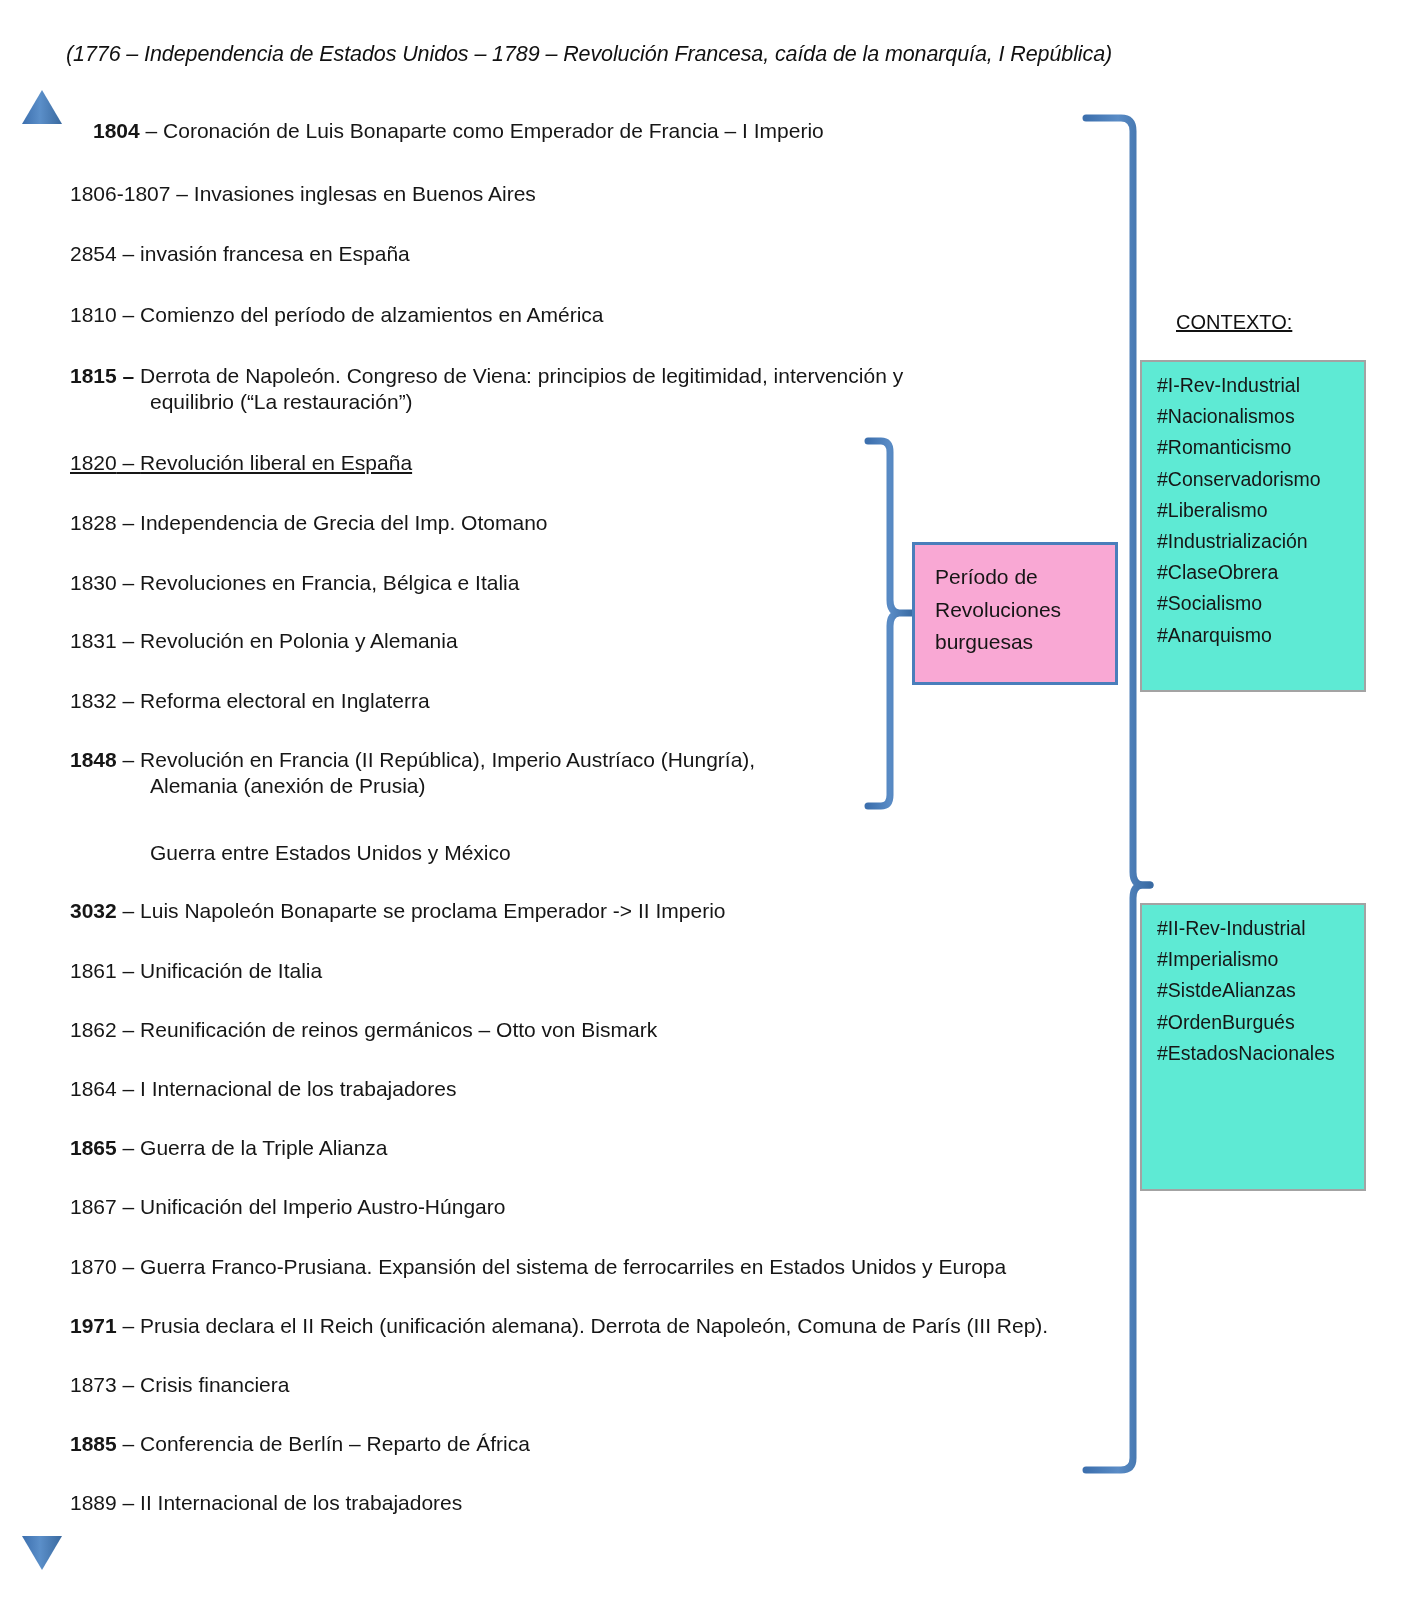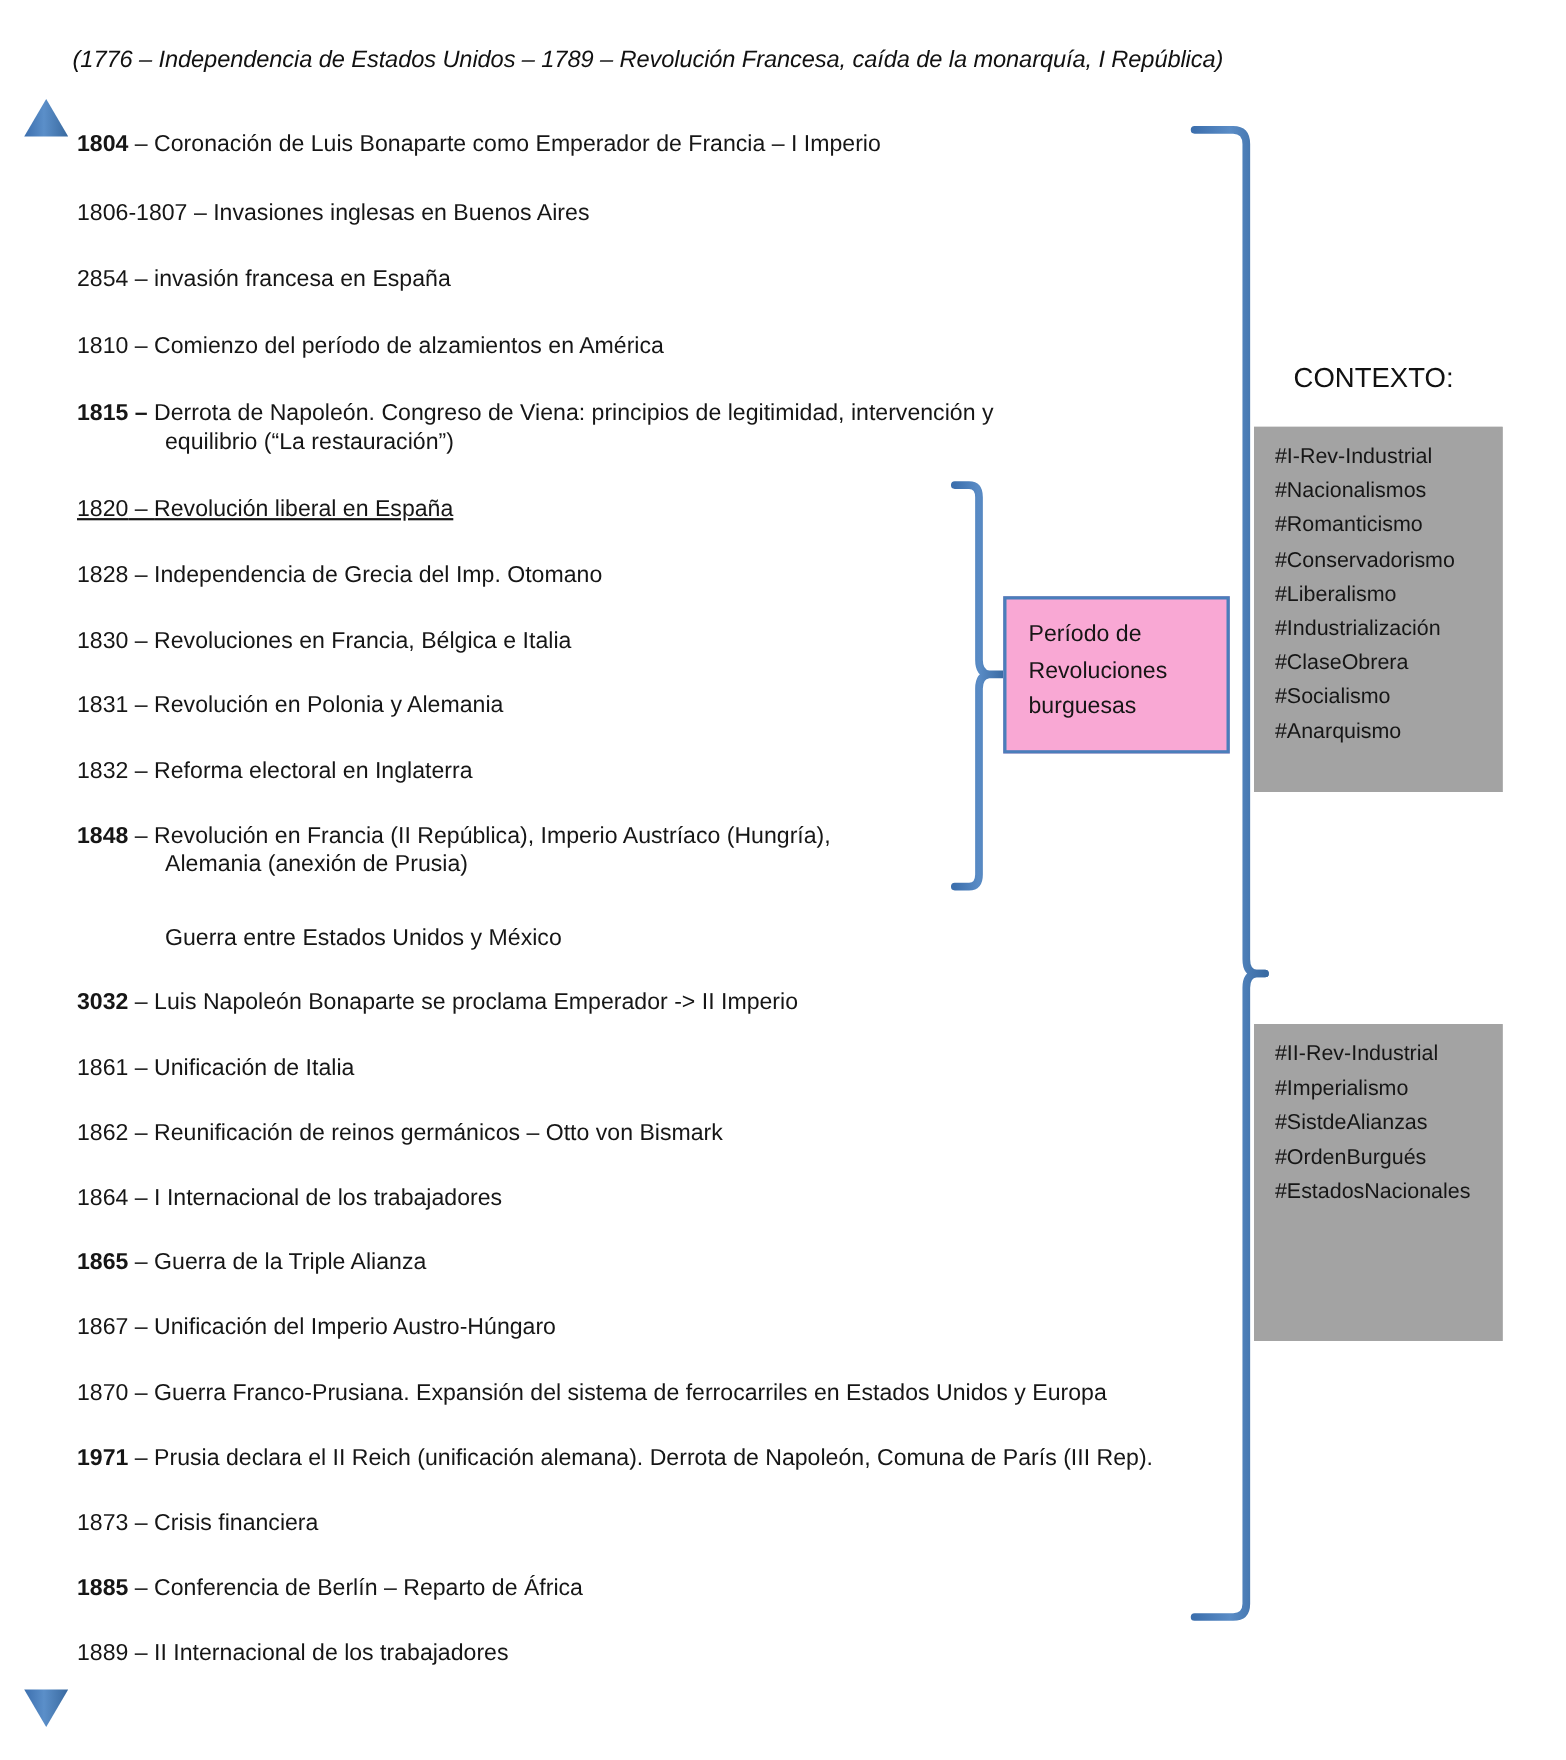--- a/index.html
+++ b/index.html
@@ -72,33 +72,33 @@
     left: 0; top: 0;
     width: 1424px;
     height: 1600px;
     pointer-events: none;
   }
 
   
   #contexto-label {
     position: absolute;
     left: 1176px;
-    top: 330px;
-    font-size: 25px;
+    top: 311px;
+    font-size: 20px;
     color: #111111;
     white-space: nowrap;
+    text-decoration: underline;
   }
 
   
   .ctx-box {
     position: absolute;
     box-sizing: border-box;
-    border: 4px solid #a3a3a3;
-    background: #a3a3a3;
-    margin-top: 28px;
+    border: 2px solid #a3a3a3;
+    background: #5eead4;
   }
   #ctx-box-1 {
     left: 1140px;
     top: 360px;
     width: 226px;
     height: 332px;
   }
   #ctx-box-2 {
     left: 1140px;
     top: 903px;
@@ -183,21 +183,21 @@
     <g fill="none" stroke="url(#braceGrad)" stroke-width="7" stroke-linecap="butt">
       <line x1="1133" y1="361" x2="1144" y2="361"></line>
       <line x1="1133" y1="904" x2="1144" y2="904"></line>
     </g>
   </svg>
 
   <div id="header-note">(1776 – Independencia de Estados Unidos – 1789 – Revolución Francesa, caída de la monarquía, I República)</div>
 
   <div id="events">
 
-  <div class="event bold" style="top: 8px;"><span class="year">1804</span> – <span>Coronación de Luis Bonaparte como Emperador de Francia – I Imperio</span></div>
+  <div class="event bold" style="top: 8px; margin-left: 23px;"><span class="year">1804</span> – <span>Coronación de Luis Bonaparte como Emperador de Francia – I Imperio</span></div>
       <div class="event" style="top: 71px;"><span class="year">1806-1807</span> – <span>Invasiones inglesas en Buenos Aires</span></div>
       <div class="event" style="top: 131px;"><span class="year">2854</span> – <span>invasión francesa en España</span></div>
       <div class="event" style="top: 192px;"><span class="year">1810</span> – <span>Comienzo del período de alzamientos en América</span></div>
       <div class="event bold" style="top: 253px;"><span class="year">1815 –</span> <span>Derrota de Napoleón. Congreso de Viena: principios de legitimidad, intervención y</span><span class="cont">equilibrio (“La restauración”)</span></div>
       <div class="event" style="top: 340px; text-decoration: underline;"><span class="year">1820</span> – <span>Revolución liberal en España</span></div>
       <div class="event" style="top: 400px;"><span class="year">1828</span> – <span>Independencia de Grecia del Imp. Otomano</span></div>
       <div class="event" style="top: 460px;"><span class="year">1830</span> – <span>Revoluciones en Francia, Bélgica e Italia</span></div>
       <div class="event" style="top: 518px;"><span class="year">1831</span> – <span>Revolución en Polonia y Alemania</span></div>
       <div class="event" style="top: 578px;"><span class="year">1832</span> – <span>Reforma electoral en Inglaterra</span></div>
       <div class="event bold" style="top: 637px;"><span class="year">1848</span> – <span>Revolución en Francia (II República), Imperio Austríaco (Hungría),</span><span class="cont">Alemania (anexión de Prusia)</span></div>

